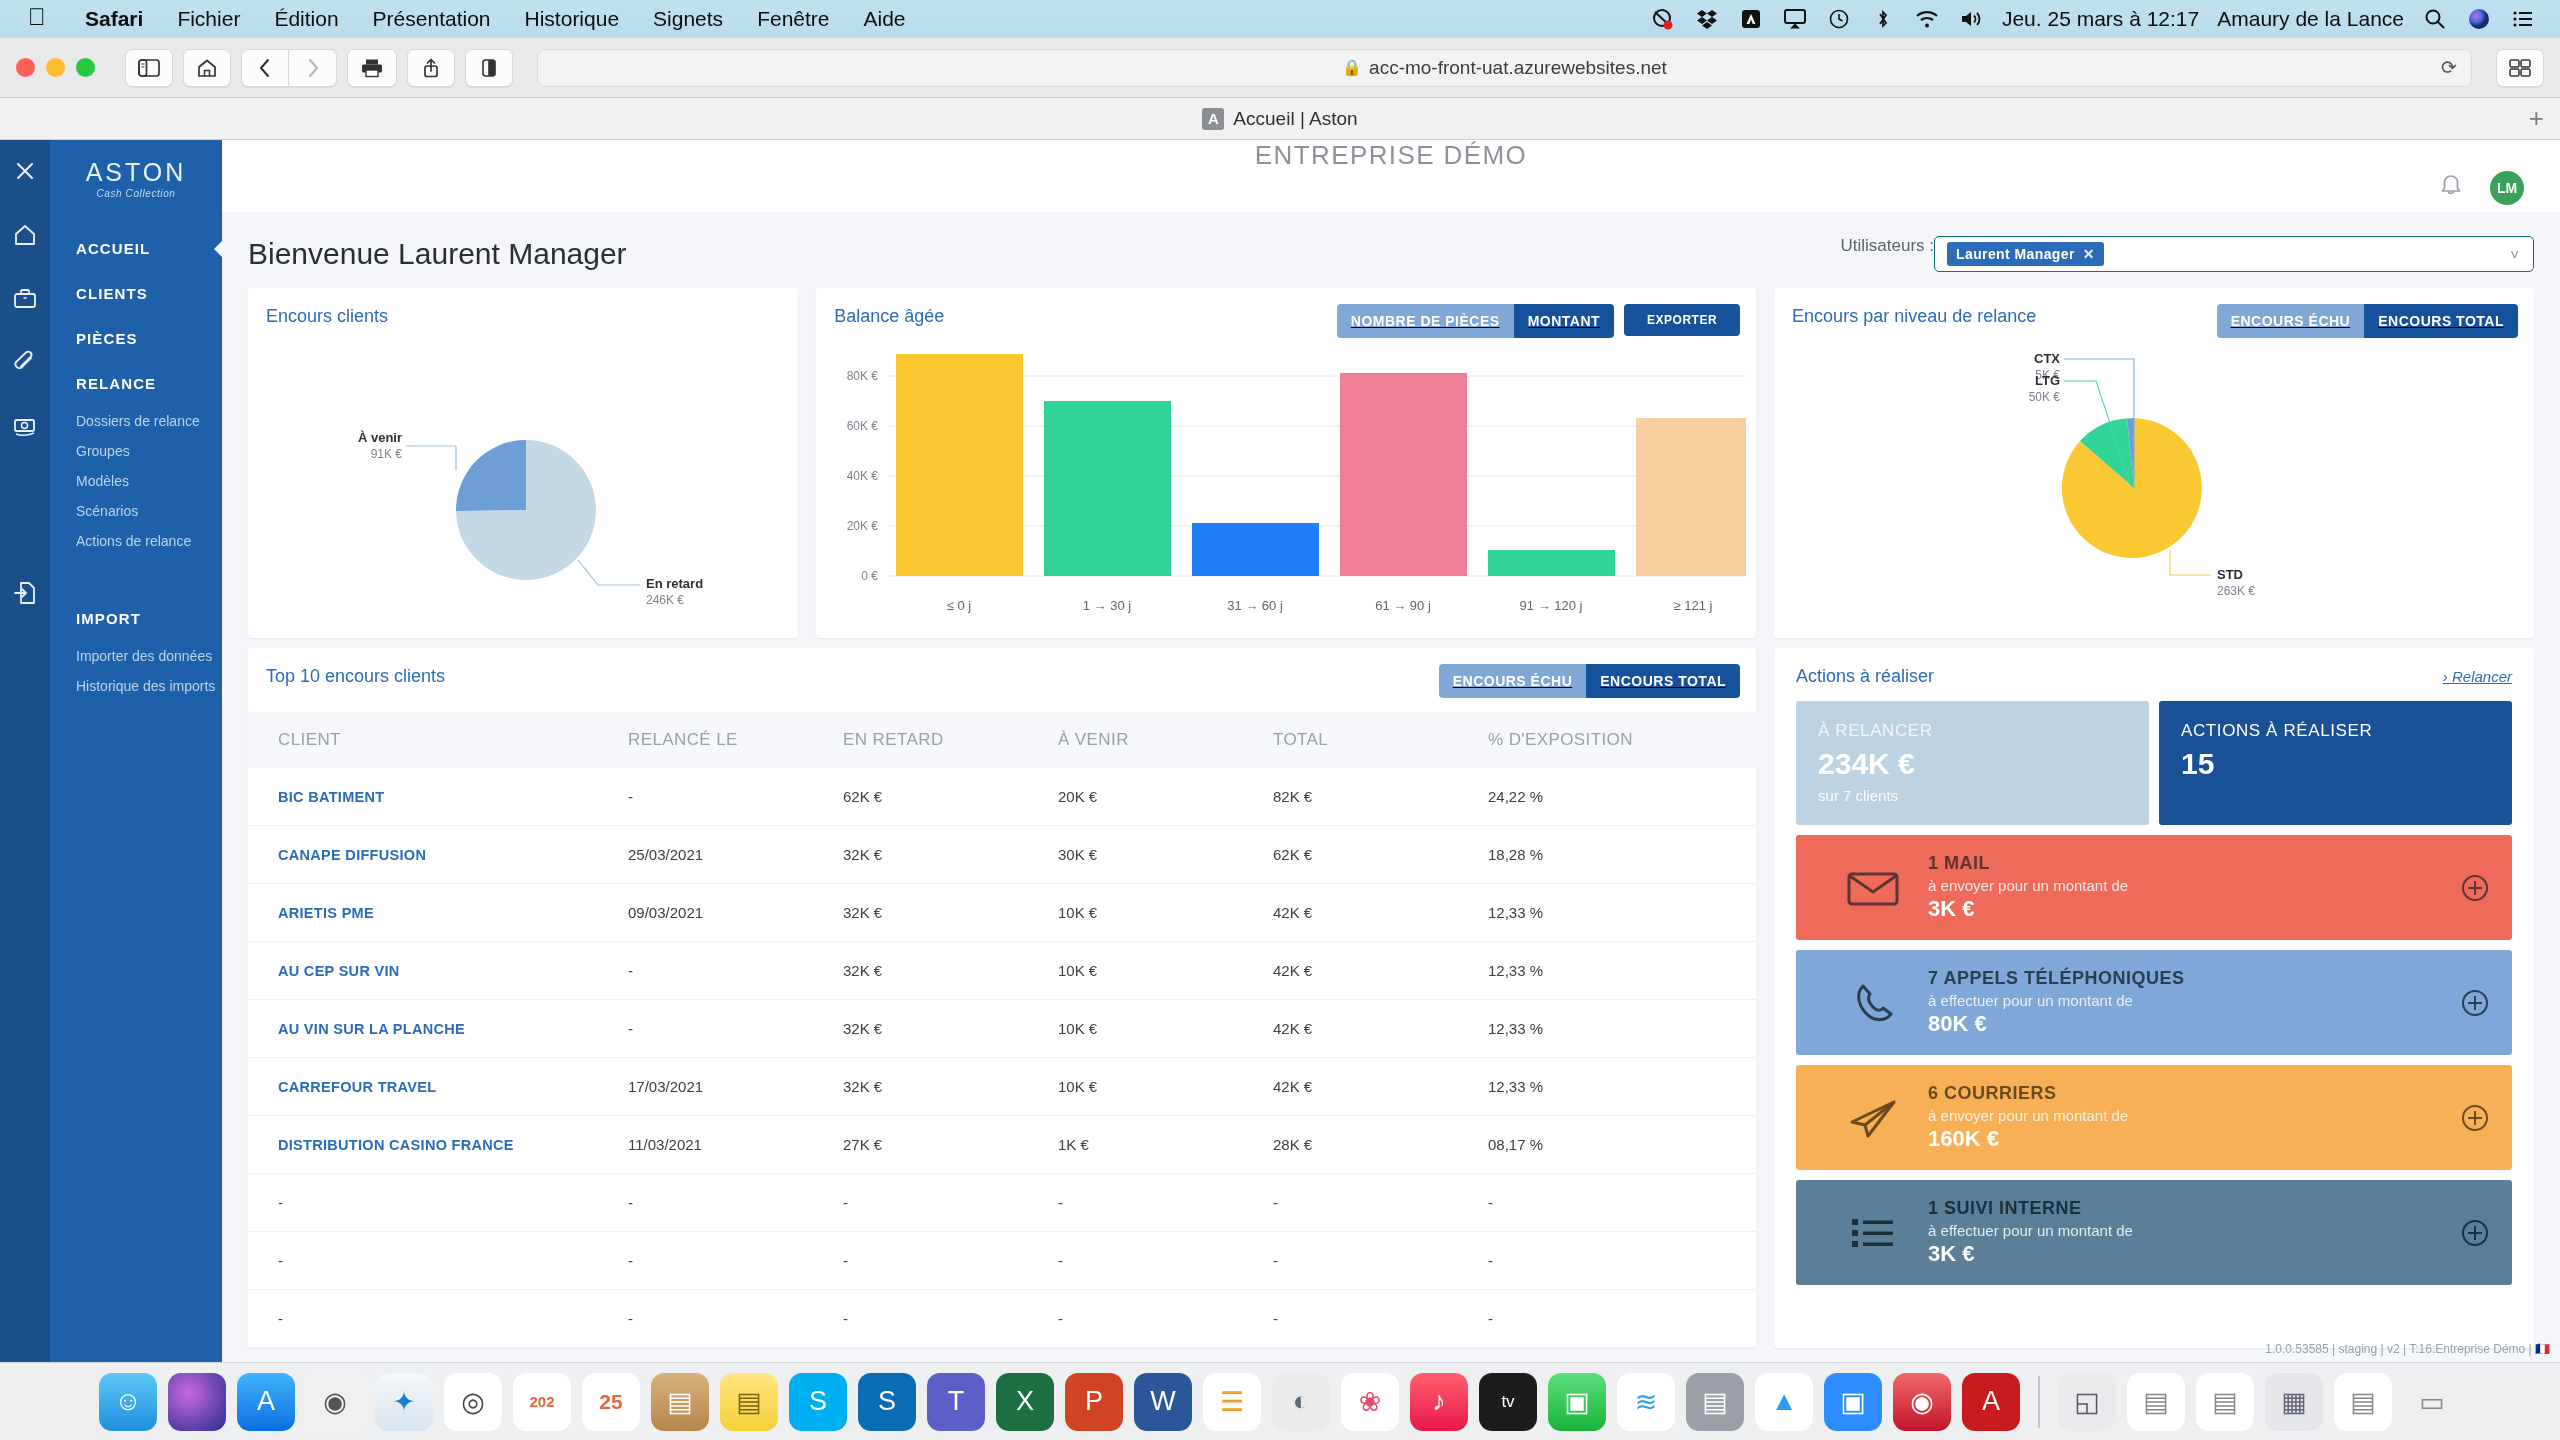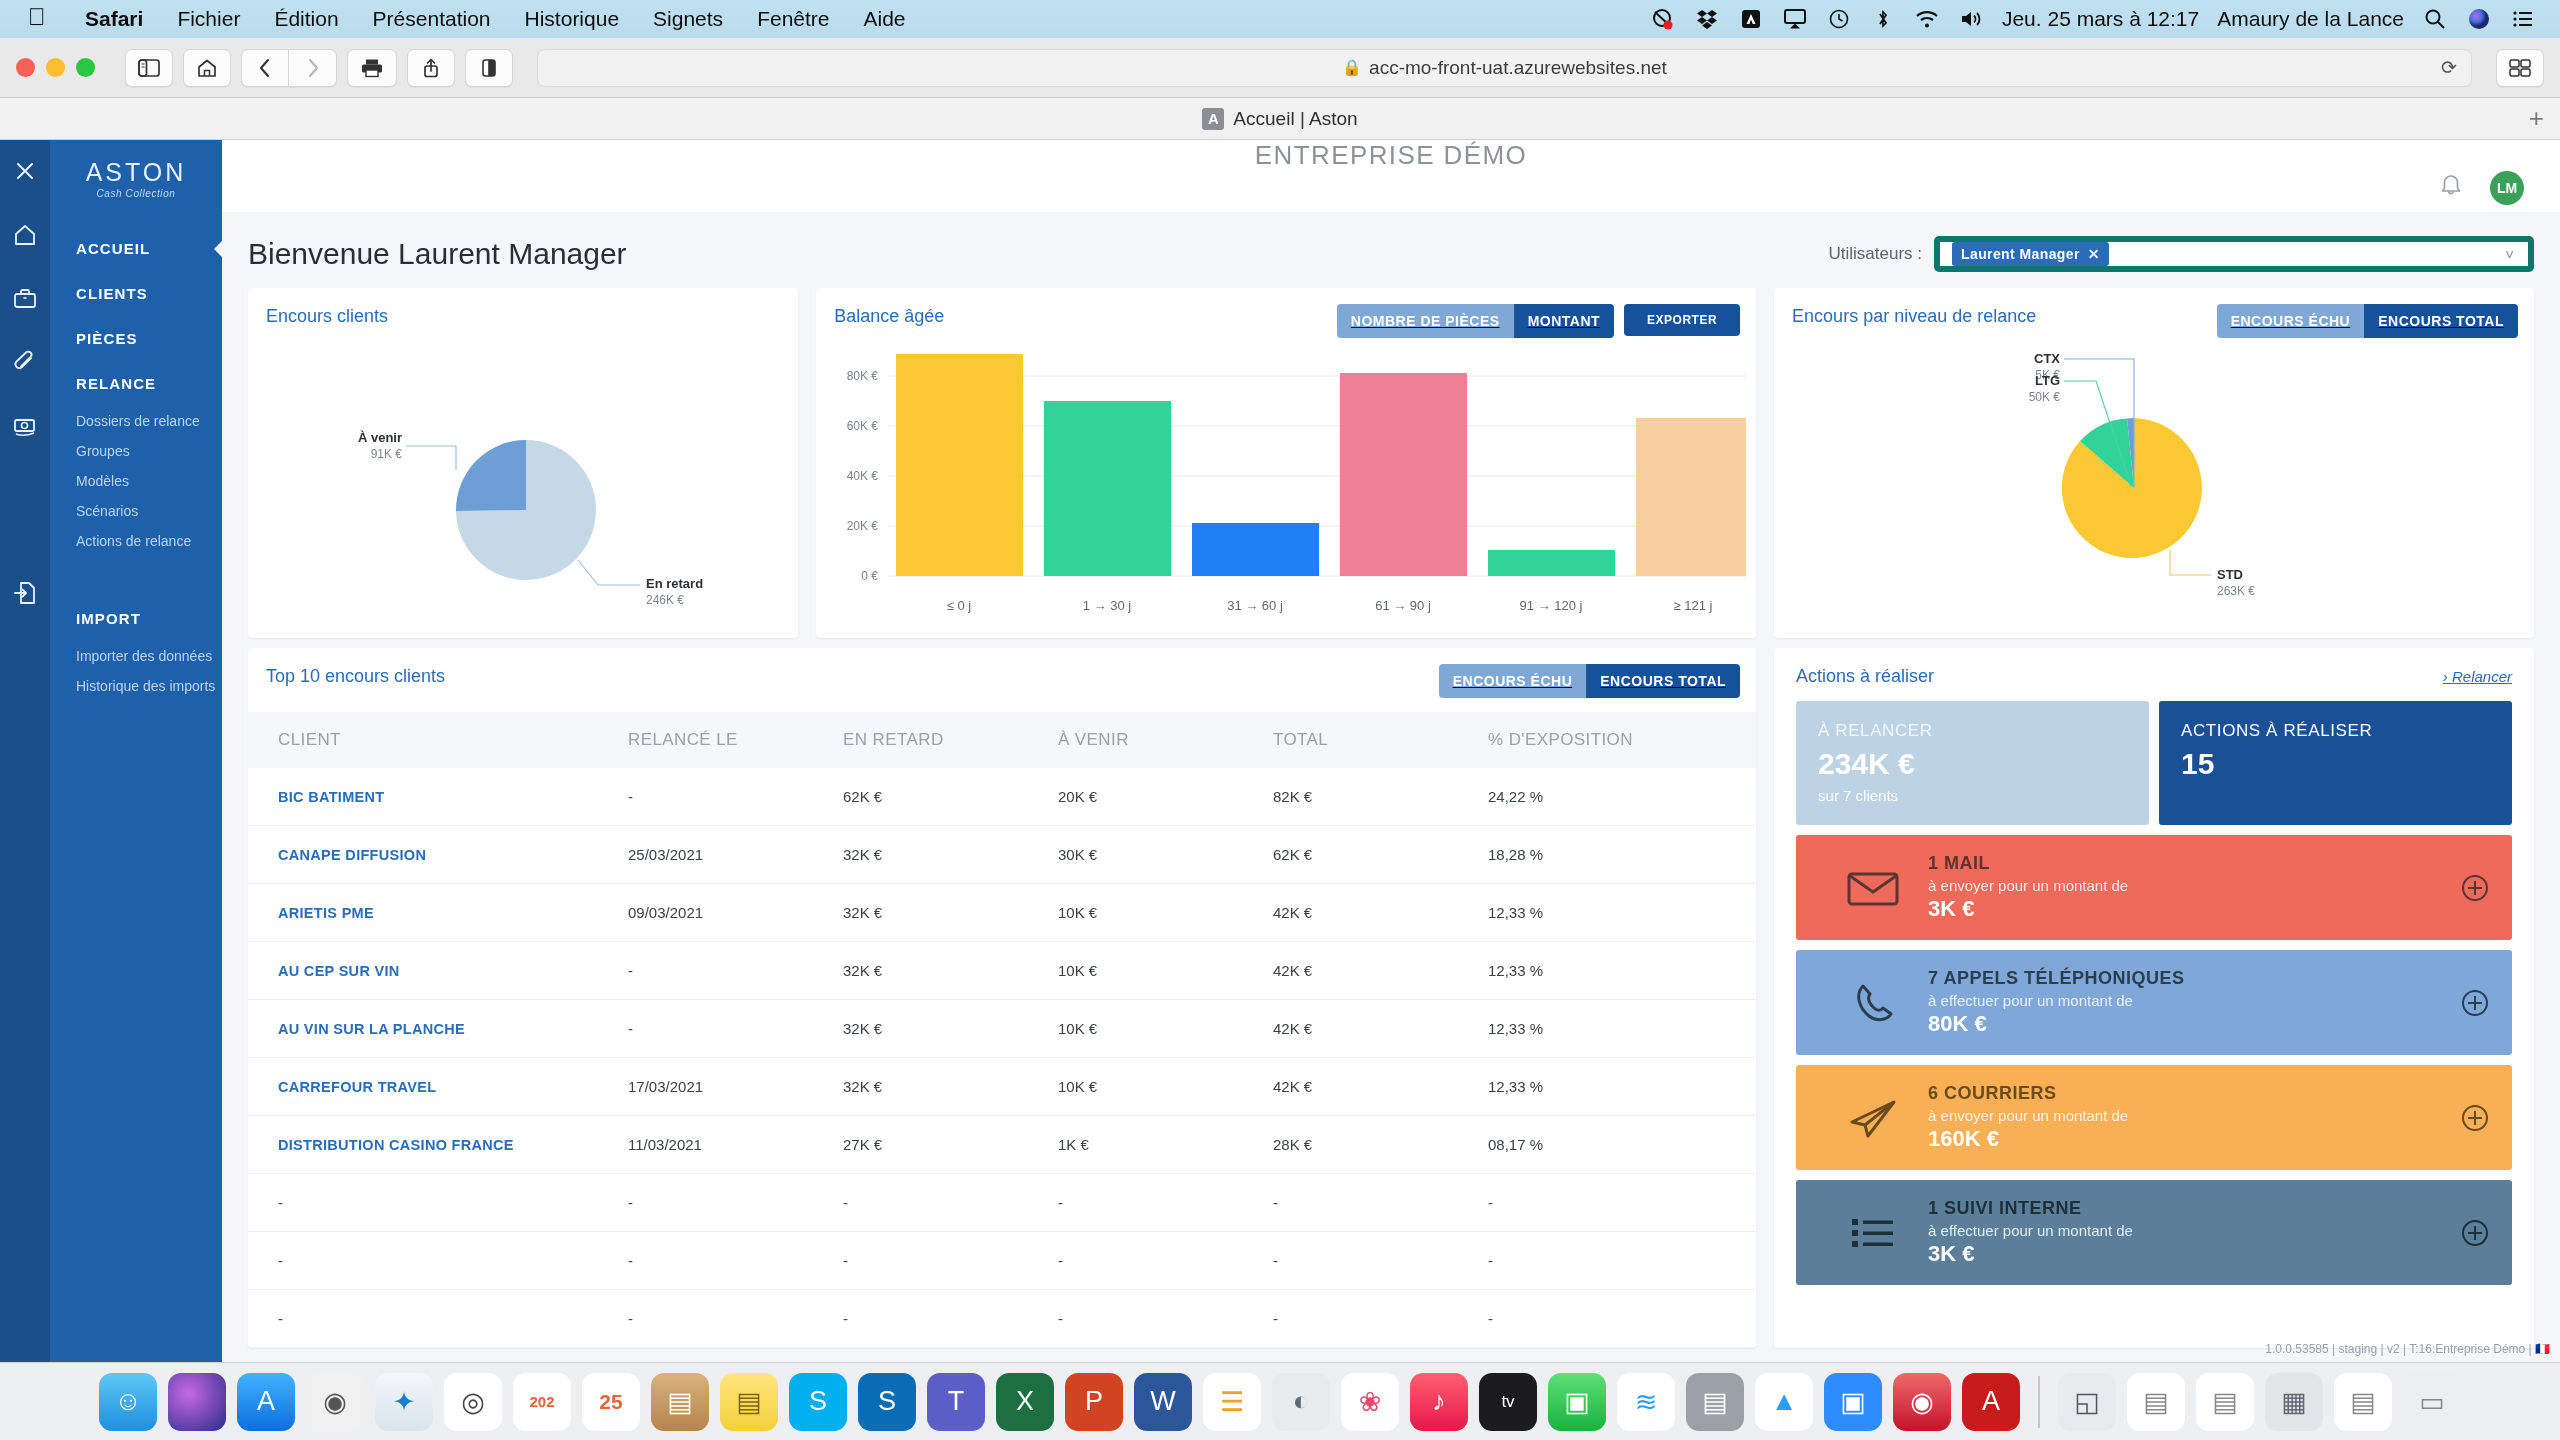--- a/index.html
+++ b/index.html
@@ -123,24 +123,24 @@
   .avatar{
     width:34px;height:34px;border-radius:50%; background:#2e7d32; color:#fff;
     display:flex;align-items:center;justify-content:center; font-size:14px; font-weight:bold;
     background:#3aa05a;
   }
 
   
   .content{ position:absolute; left:222px; top:72px; width:2338px; height:1150px; padding:18px 26px 0 26px;}
   .welcomerow{ display:flex; align-items:center; height:48px; }
   .welcome{ font-size:30px; color:#2b2f33; }
-  .userselect{ margin-left:auto; display:flex; align-items:center; gap:12px;}
+  .userselect{ margin-left:auto; display:flex; }
   .userselect .lbl{ font-size:17px; color:#5d646c;}
   .selectbox{
-    width:600px; height:36px; background:#fff; border:6px solid #0f766e; border-radius:5px;
+    width:600px; height:36px; background:#fff; border:1px solid #0f766e; border-radius:5px;
     display:flex; align-items:center; padding:0 12px; position:relative;
   }
   .chip{
     background:#2b6cb8; color:#fff; font-size:14px; font-weight:bold; letter-spacing:.4px;
     padding:4px 9px; border-radius:3px; display:flex; align-items:center; gap:8px;
   }
   .chip .x{ font-size:14px; opacity:.9;}
   .selectbox .caret{ position:absolute; right:14px; color:#8a9099; font-size:15px;}
 
   

